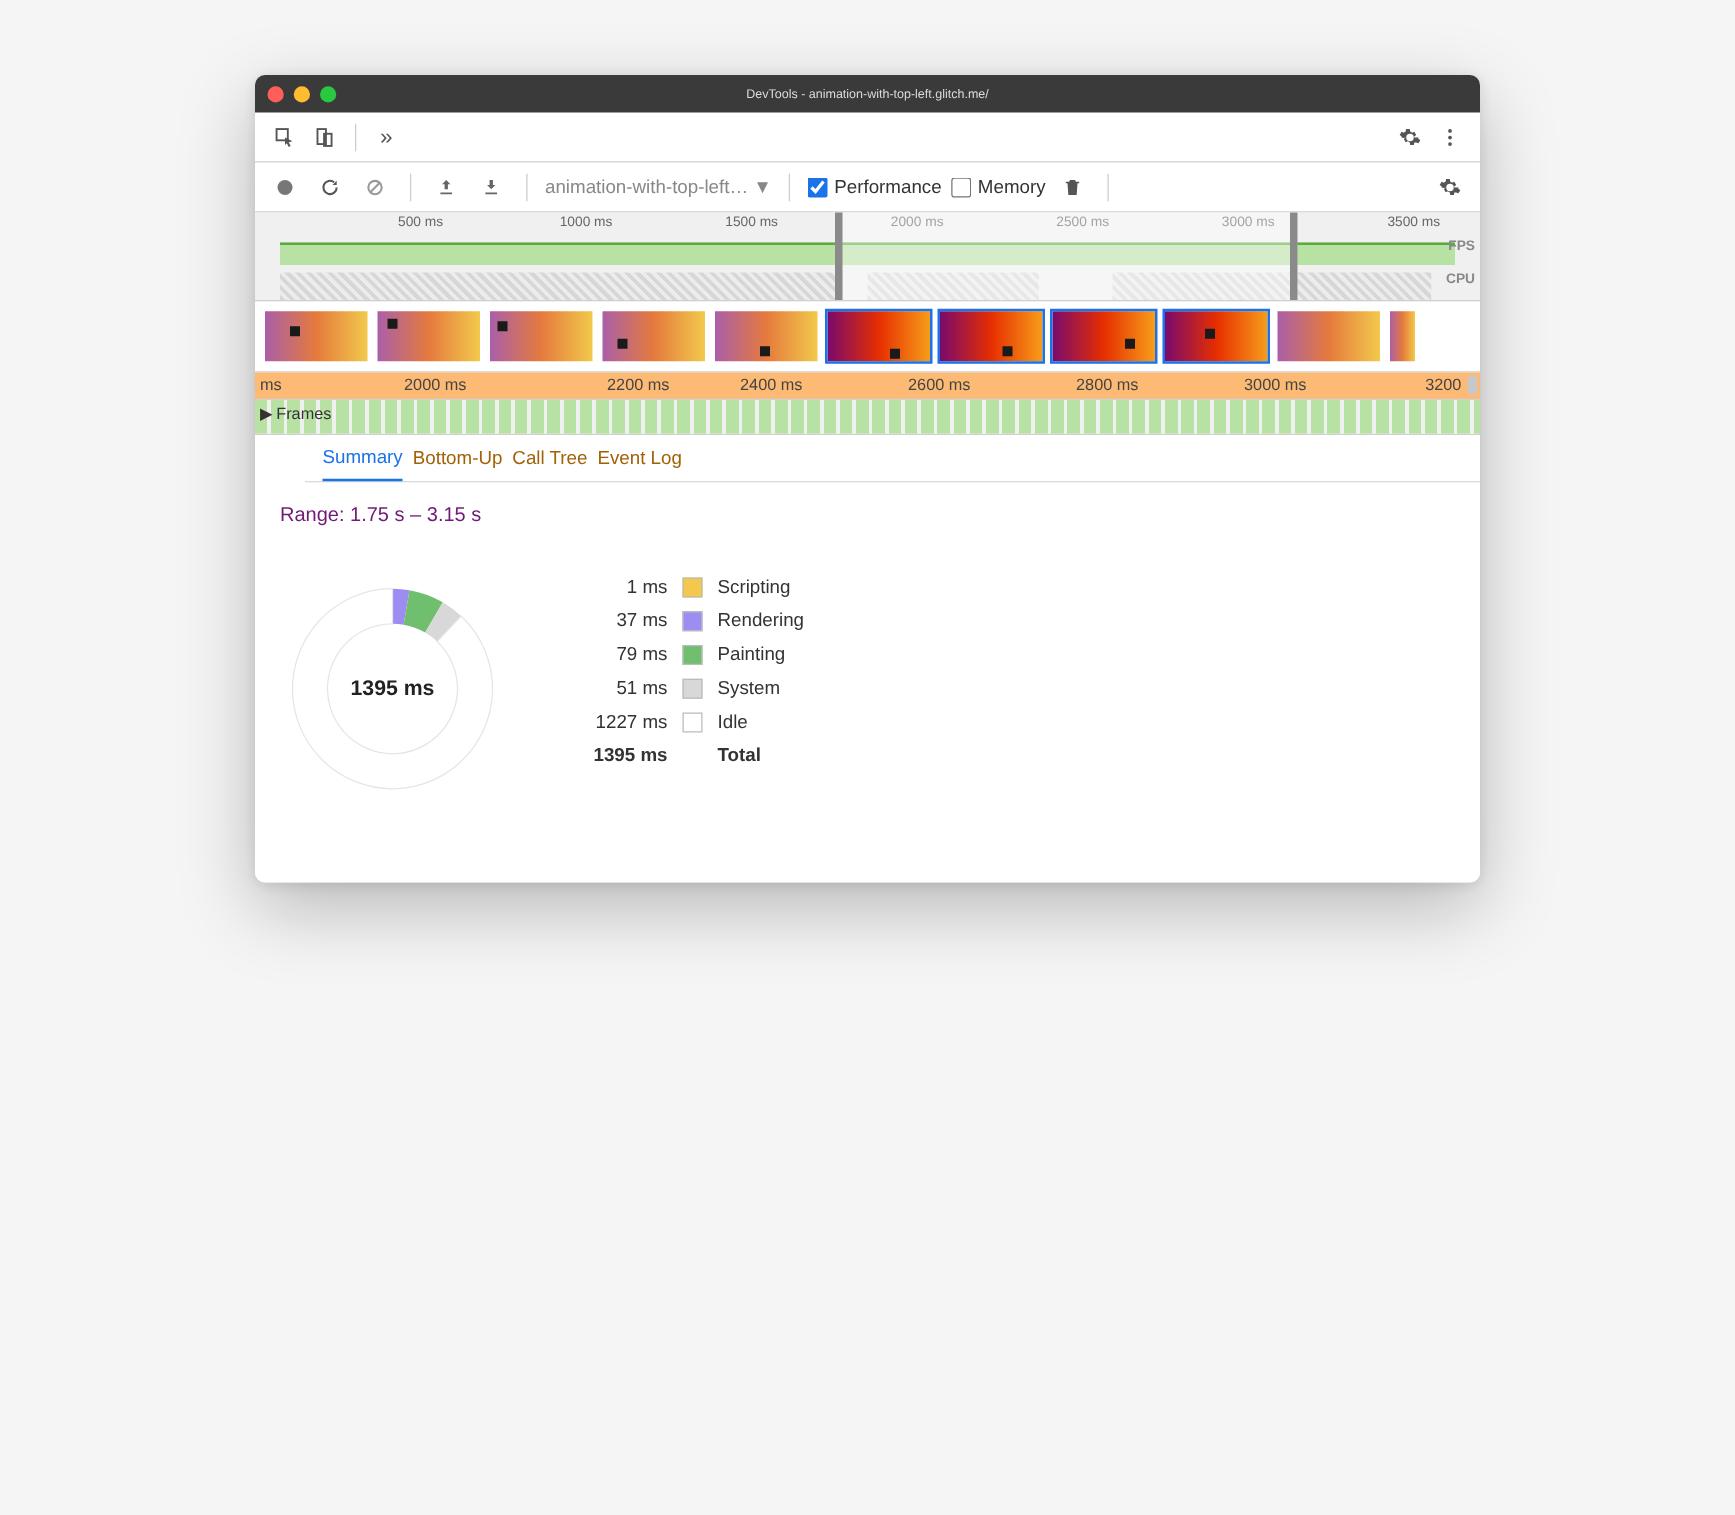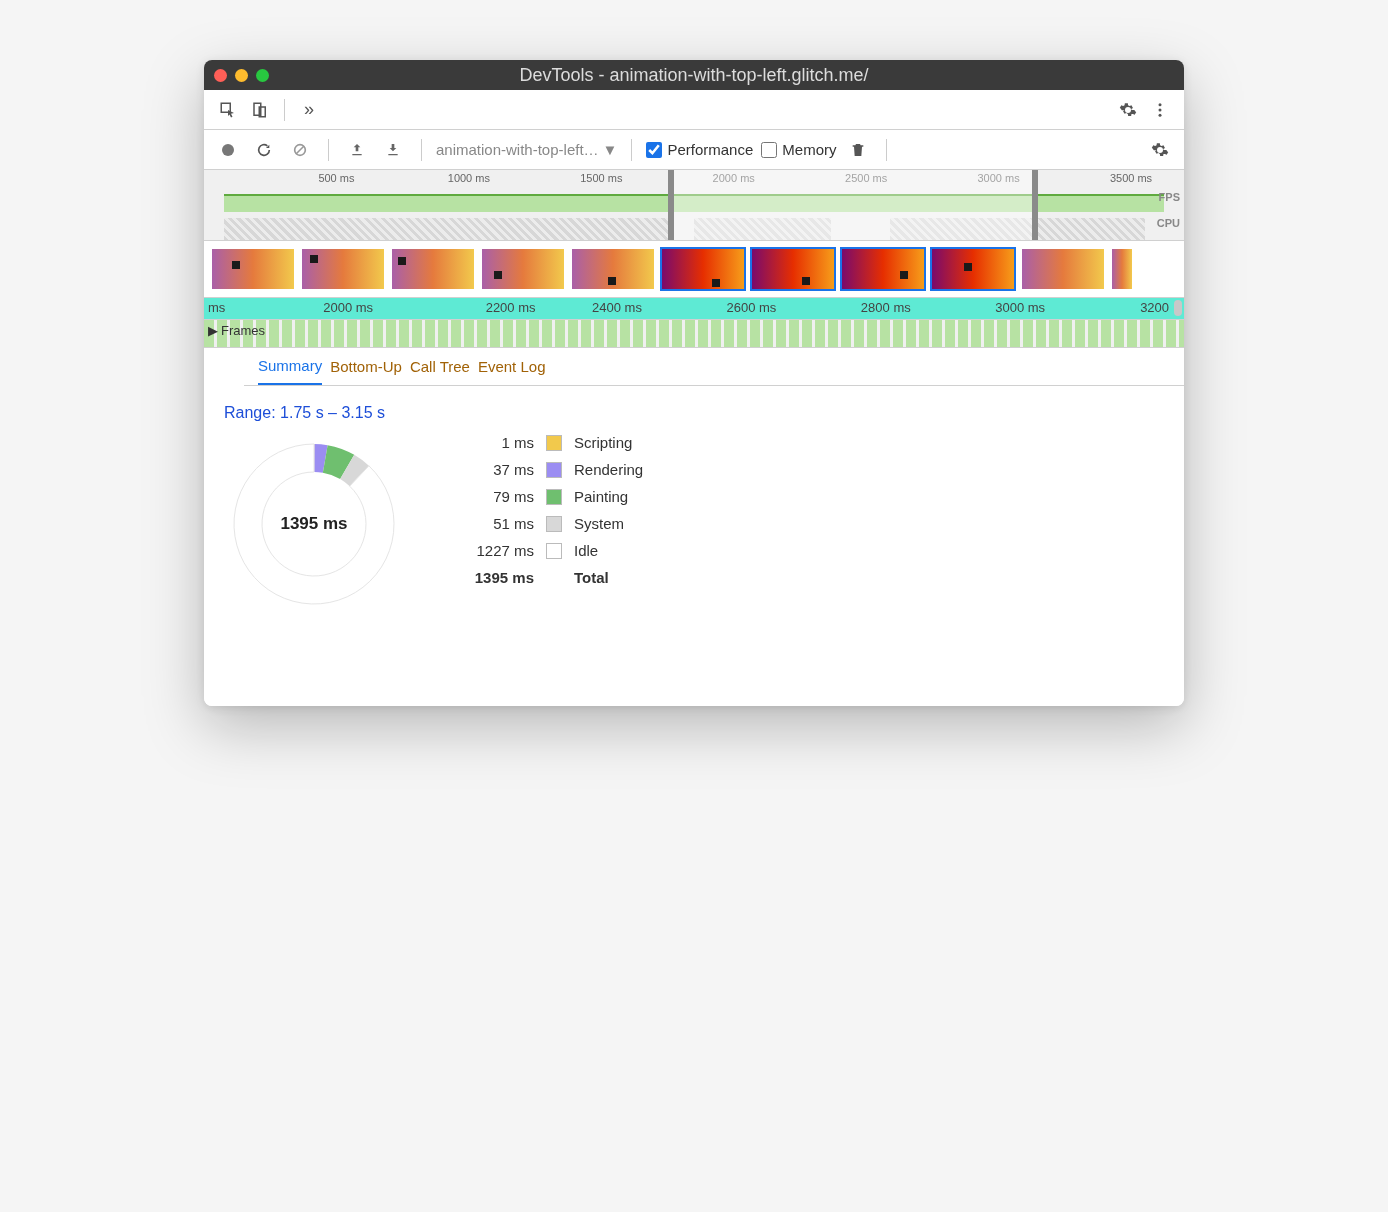--- a/index.html
+++ b/index.html
@@ -27,21 +27,21 @@
   display: flex;
   align-items: center;
   padding: 0 10px;
   position: relative;
 }
 .traffic { display: flex; gap: 8px; position: absolute; left: 10px; }
 .tl-btn { width: 13px; height: 13px; border-radius: 50%; }
 .tl-close { background: #ff5f57; }
 .tl-min { background: #febc2e; }
 .tl-max { background: #28c840; }
-.titlebar-title { flex: 1; text-align: center; font-size: 18px; }
+.titlebar-title { flex: 1; text-align: center; font-size: 10px; }
 
 .tabs-row {
   display: flex;
   align-items: center;
   height: 40px;
   border-bottom: 1px solid #d0d0d0;
   padding: 0 10px;
   gap: 4px;
 }
 .icon-btn {
@@ -101,21 +101,21 @@
 .thumb {
   width: 82px; height: 40px; position: relative;
   background: linear-gradient(90deg,#aa5fa8,#e57a3d,#f2c94c);
 }
 .thumb.hot { background: linear-gradient(90deg,#7a0a6c,#e62e00,#f79d1a); }
 .thumb.sel { outline: 2px solid #1a73e8; }
 .thumb .sq { position:absolute;width:8px;height:8px;background:#1a1a1a; }
 
 .detail-ruler {
   position: relative; height: 22px; font-size: 13px; color: #444; border-bottom: 1px solid #d0d0d0;
-  background: #5eead4;
+  background: #fdba74;
 }
 .detail-ruler .dtick { position: absolute; top: 2px; transform: translateX(-50%); }
 .frames-row {
   display: flex; align-items: center; height: 28px; background: #f0f0f0; border-bottom: 1px solid #d0d0d0; position: relative; overflow: hidden;
 }
 .frames-label { position: absolute; left: 4px; top: 3px; font-size: 13px; color: #333; z-index:2; display:flex; align-items:center; gap:3px;}
 .frames-bg { position: absolute; left:0; right:0; top:0; bottom:0;
   background: repeating-linear-gradient(90deg,#b7e2a3,#b7e2a3 10px,#f0f0f0 10px,#f0f0f0 13px);
 }
 
@@ -123,21 +123,21 @@
   display: flex; align-items: center; gap: 8px; height: 38px; padding: 0 14px; border-bottom: 1px solid #d0d0d0; margin-left: 40px;
 }
 .btab { font-size: 15px; color: #a16207; height: 100%; display:inline-flex;align-items:center; cursor:pointer; }
 .btab.active { color: #1a73e8; border-bottom: 2px solid #1a73e8; }
 
 .panel-body {
   padding: 18px 20px 40px 20px;
   background: #fff;
   min-height: 320px;
 }
-.range-line { font-size: 16px; color: #1d4ed8; margin-bottom: 12px; }
+.range-line { font-size: 16px; color: #701a75; margin-bottom: 39px; }
 .summary-row { display: flex; align-items: flex-start; gap: 60px; }
 .donut-wrap { position: relative; width: 180px; height: 180px; }
 .donut-center { position:absolute; top:50%; left:50%; transform:translate(-50%,-50%); font-weight:700; font-size:17px; color:#222; }
 .legend { display: grid; grid-template-columns: auto auto auto; gap: 10px 12px; align-items: center; font-size: 15px; color: #333;}
 .legend .val { text-align: right; min-width: 70px;}
 .legend .sw { width: 16px; height: 16px; border: 1px solid #bbb; }
 .legend .bold { font-weight: 700; }
 .statusbar {
   border-top: 1px solid #d0d0d0;
   padding: 10px 14px;

